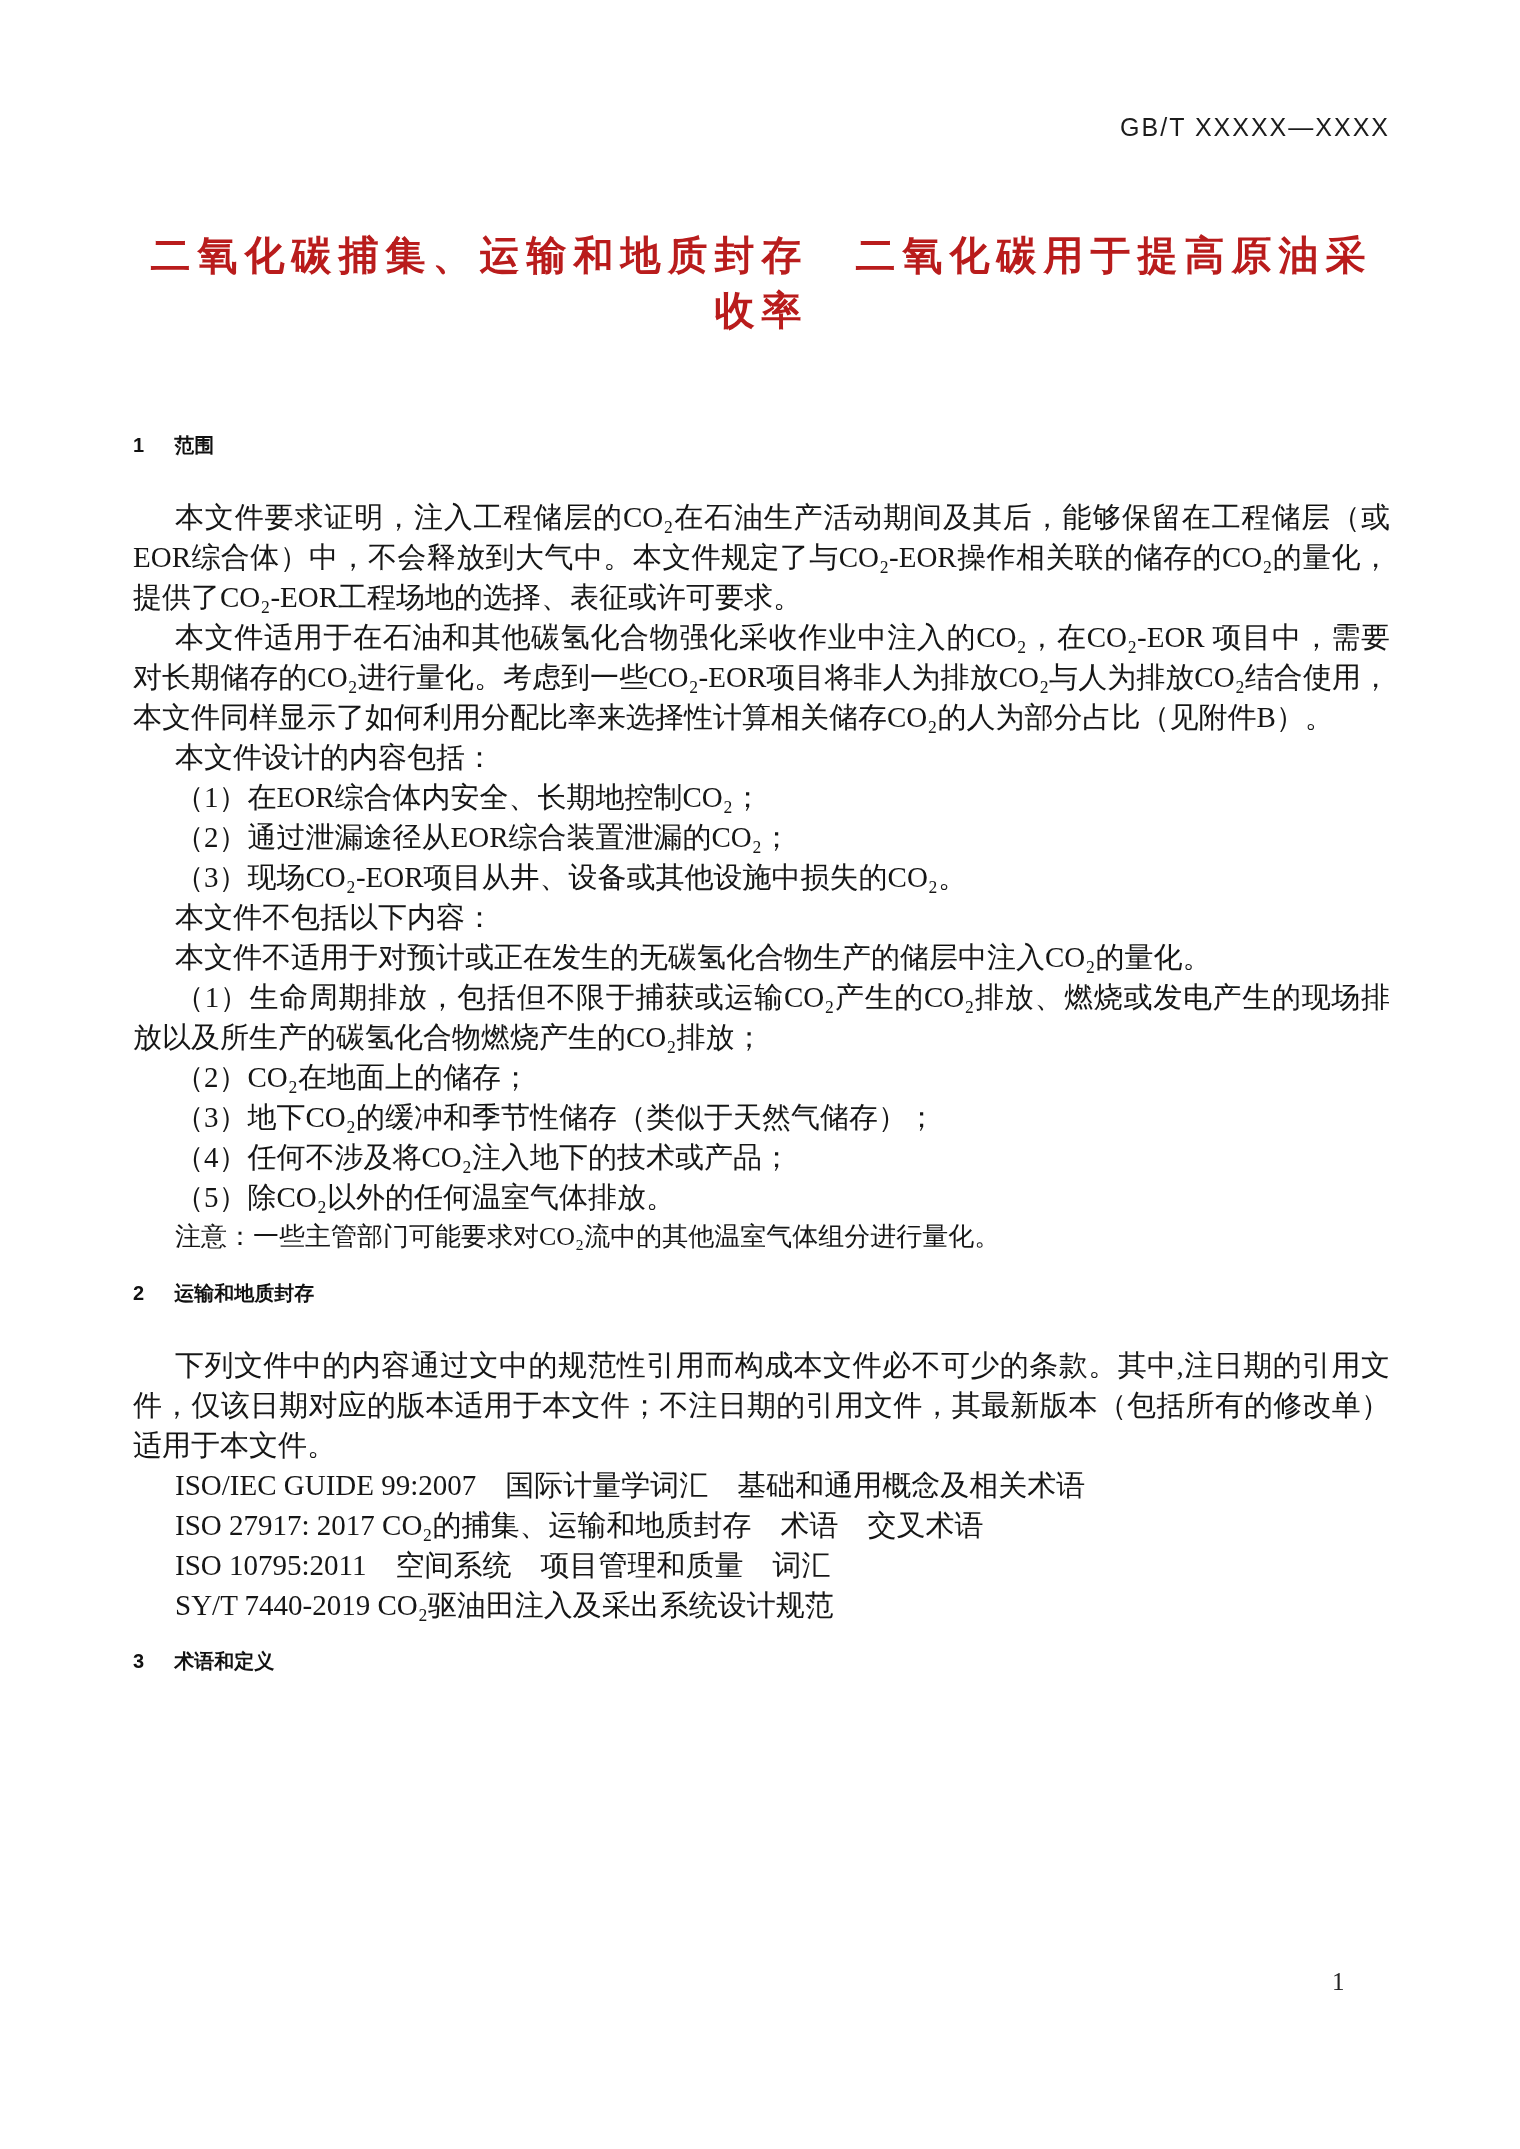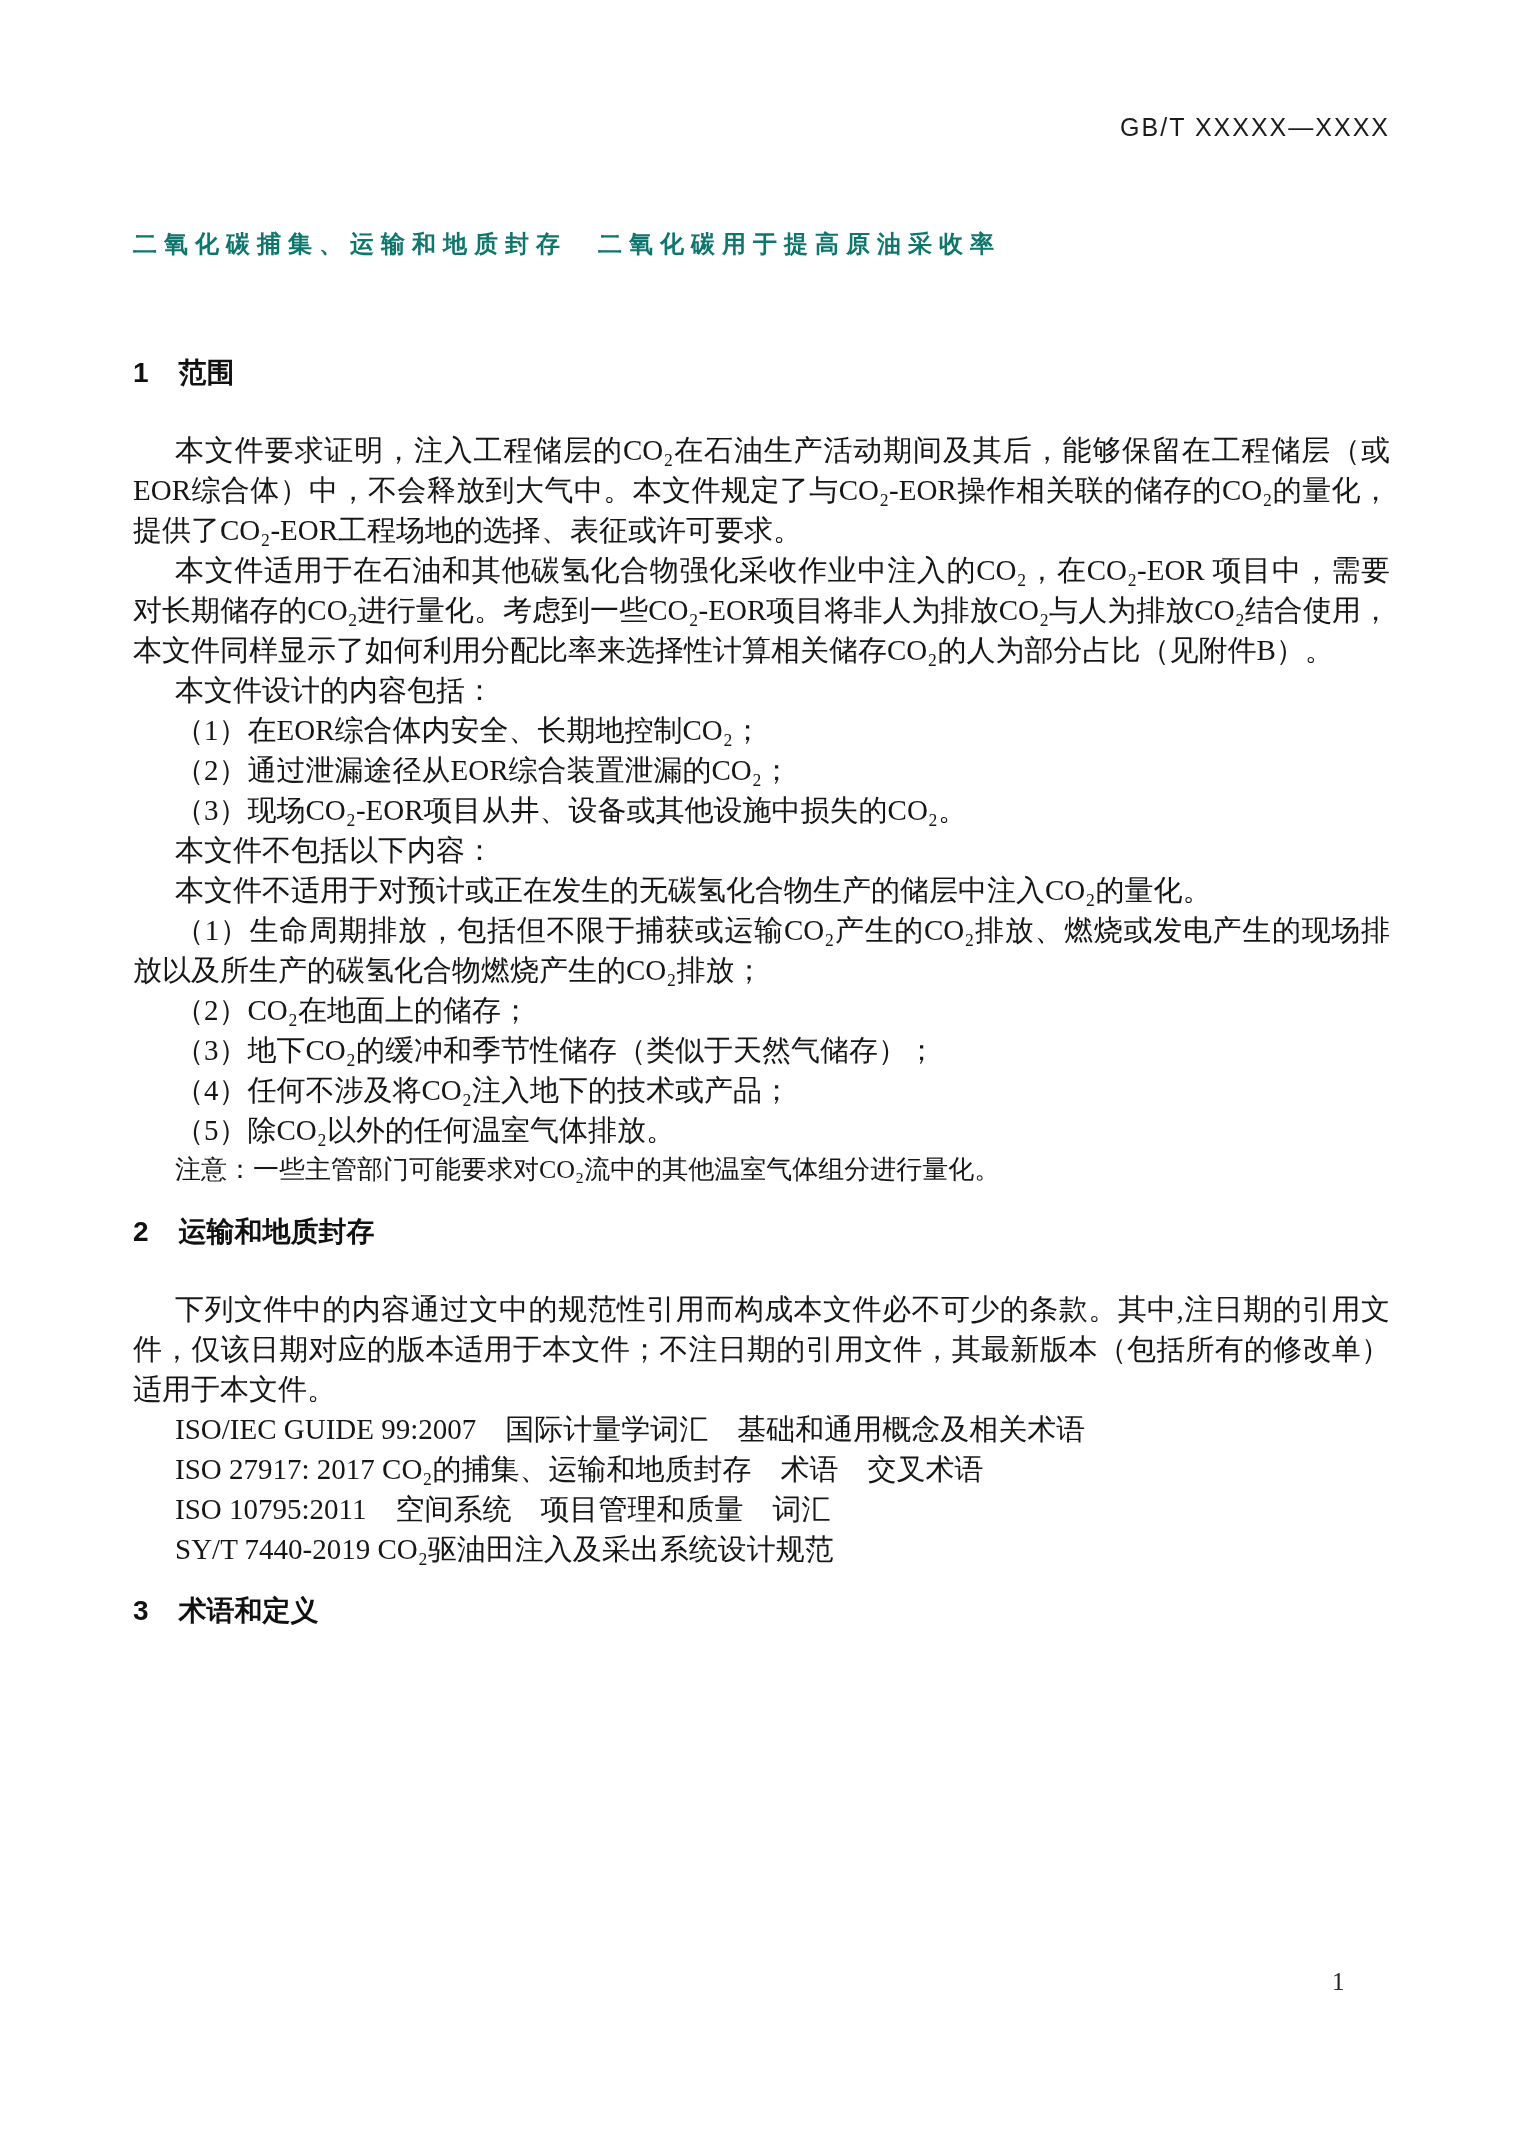--- a/index.html
+++ b/index.html
@@ -24,31 +24,32 @@
     text-align: right;
   }
   .doc-code {
     font-family: "Liberation Sans", "DejaVu Sans", sans-serif;
     font-size: 25px;
     letter-spacing: 2px;
     color: #1c1c1c;
   }
   .doc-title {
     margin: 86px 0 0 0;
+    text-align: center;
     font-family: "Liberation Sans", "DejaVu Sans", sans-serif;
     font-weight: bold;
-    font-size: 24px;
+    font-size: 40px;
     letter-spacing: 7px;
-    color: #0f766e;
+    color: #b91c1c;
   }
   .sec-heading {
     margin: 23px 0 38px 0;
     font-family: "Liberation Sans", "DejaVu Sans", sans-serif;
     font-weight: bold;
-    font-size: 28px;
+    font-size: 20px;
     color: #111;
   }
   .sec-heading.first { margin-top: 94px; }
   .sec-heading .sec-num { display: inline-block; margin-right: 30px; }
   .para {
     margin: 0;
     font-size: 29px;
     line-height: 40px;
     text-align: justify;
     text-indent: 42px;

